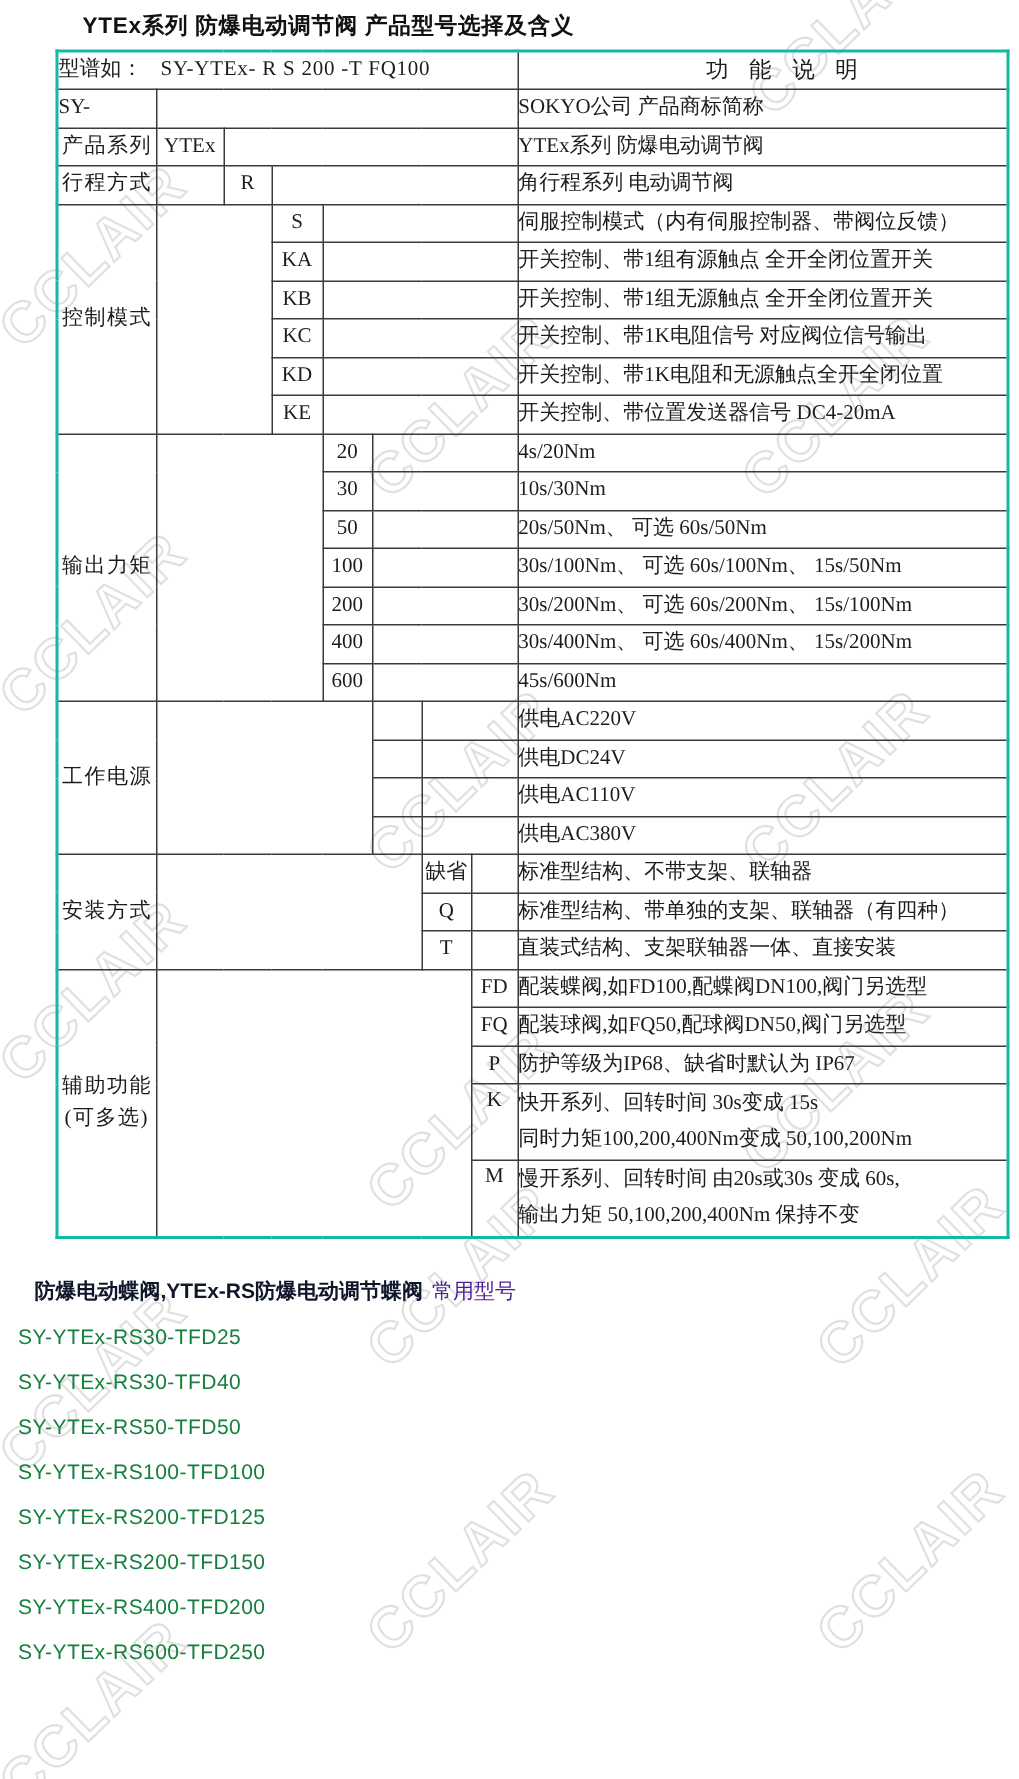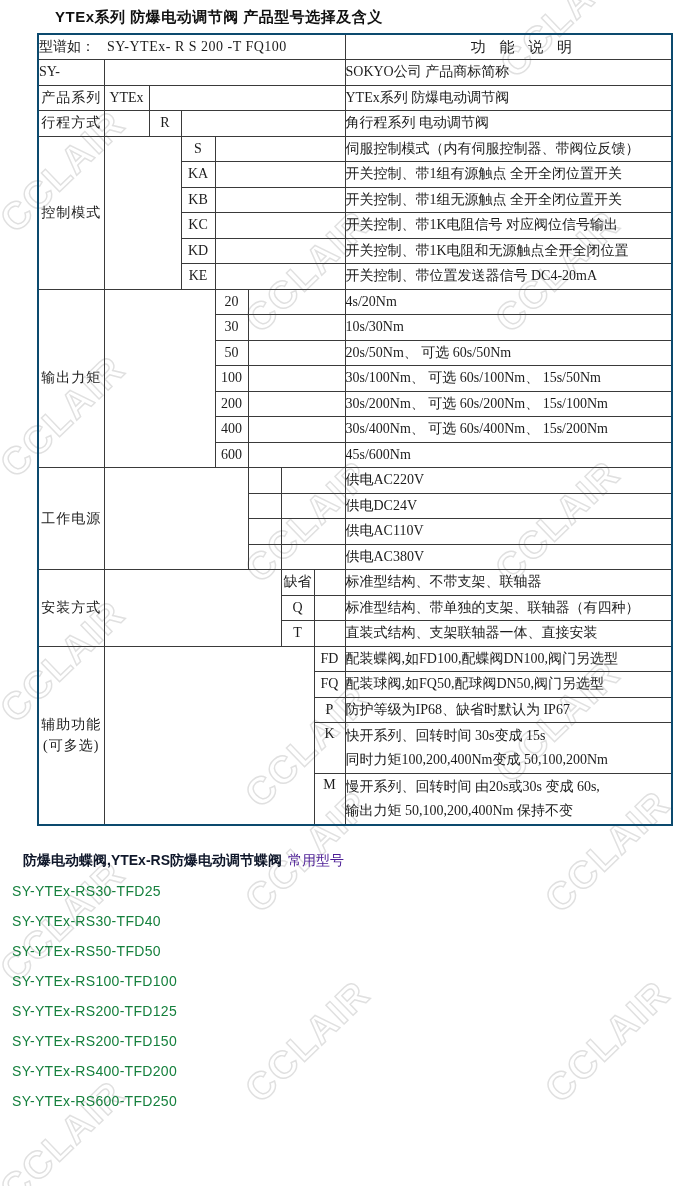--- a/index.html
+++ b/index.html
@@ -33,21 +33,21 @@
     font-weight:bold;
     font-size:15px;
     color:#111;
     letter-spacing:0.5px;
   }
   table.spec{
     border-collapse:collapse;
     table-layout:fixed;
     width:634px;
     margin-left:37px;
-    border:2px solid #0c4a6e;
+    border:2px solid #14b8a6;
     background:transparent;
   }
   table.spec td{
     border:1px solid #3a3a3a;
     font-size:14px;
     line-height:22px;
     padding:0;
     overflow:hidden;
     white-space:nowrap;
   }

